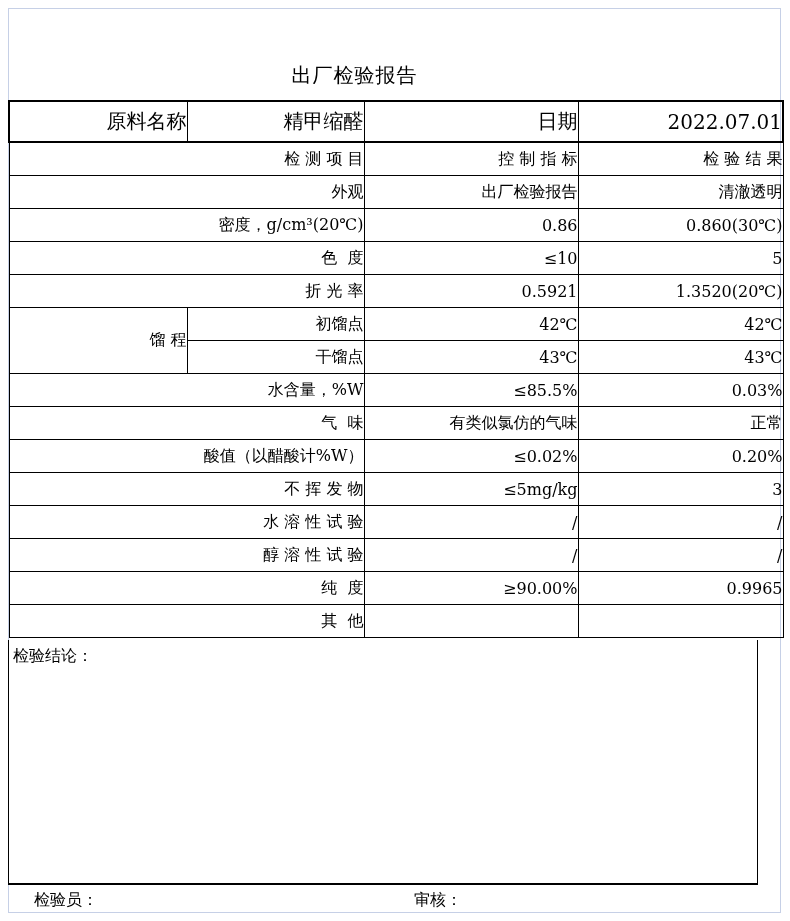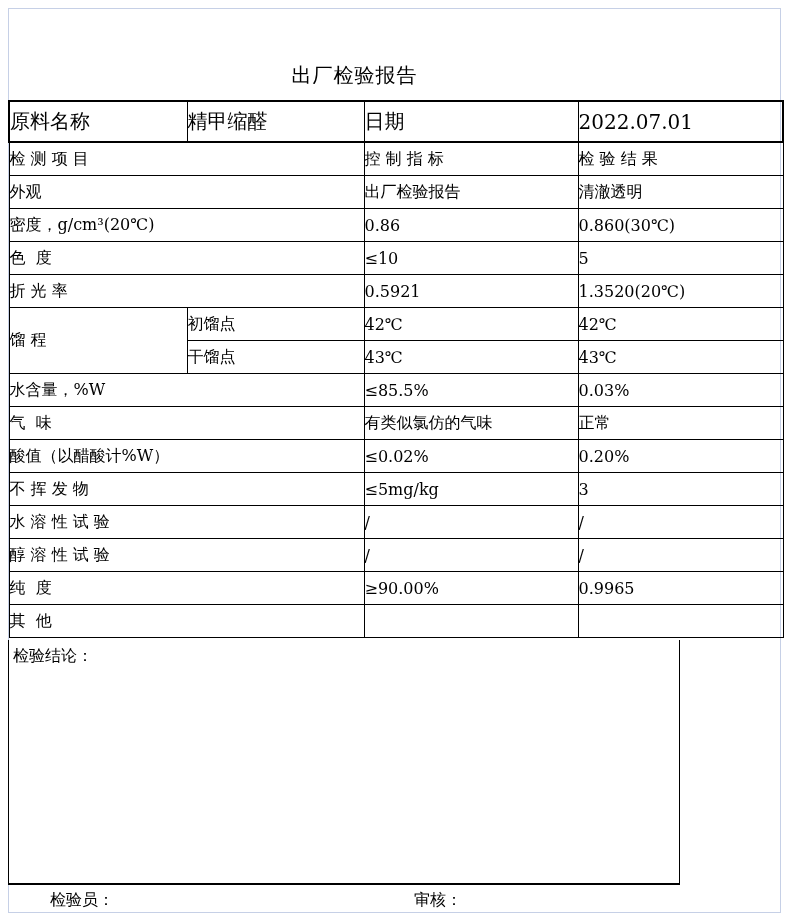--- a/index.html
+++ b/index.html
@@ -4,26 +4,26 @@
 <style>
   html, body { margin: 0; padding: 0; background: #ffffff; }
   body { width: 790px; height: 921px; position: relative; overflow: hidden;
          font-family: "DejaVu Serif", "Liberation Serif", serif; color: #000; }
   .frame { position: absolute; left: 8px; top: 8px; width: 773px; height: 905px;
            border: 1px solid #c6d0e6; box-sizing: border-box; }
   .title { position: absolute; left: 8px; top: 62px; width: 693px; text-align: center;
            font-size: 20px; letter-spacing: 1px; font-family: "DejaVu Sans", "Liberation Sans", sans-serif; }
   .sheet { position: absolute; left: 8px; top: 100px; width: 774px; }
   table { border-collapse: collapse; width: 774px; table-layout: fixed; }
-  td { border: 1px solid #000; text-align: left; padding: 0; height: 32px;
+  td { border: 1px solid #000; text-align: right; padding: 0; height: 32px;
        font-size: 16px; white-space: nowrap; }
   tr.hdr td { height: 39px; font-size: 20px; border-top: 2px solid #000; border-bottom: 2px solid #000; }
   tr.hdr td:first-child { border-left: 2px solid #000; }
   tr.hdr td:last-child { border-right: 2px solid #000; margin-top: 31px; }
-  .conclusion { position: absolute; left: 8px; top: 640px; width: 672px; height: 245px;
+  .conclusion { position: absolute; left: 8px; top: 640px; width: 750px; height: 245px;
                 box-sizing: border-box; border-left: 1px solid #000; border-right: 1px solid #000;
                 border-bottom: 2px solid #000; text-decoration: underline; }
   .conclusion .label { position: absolute; left: 4px; top: 6px; font-size: 16px;
                        font-family: "DejaVu Sans", "Liberation Sans", sans-serif; }
   .footer-item { position: absolute; top: 890px; font-size: 16px;
                  font-family: "DejaVu Sans", "Liberation Sans", sans-serif; }
 </style>
 </head>
 <body>
 
@@ -123,14 +123,14 @@
       <td></td>
     </tr>
   </tbody>
     </table>
 </div>
 
 <div class="conclusion">
   <span class="label">检验结论：</span>
 </div>
 
-<div class="footer-item" style="left:50px">检验员：</div>
+<div class="footer-item" style="left:34px">检验员：</div>
 <div class="footer-item" style="left:414px">审核：</div>
 
 </body></html>

